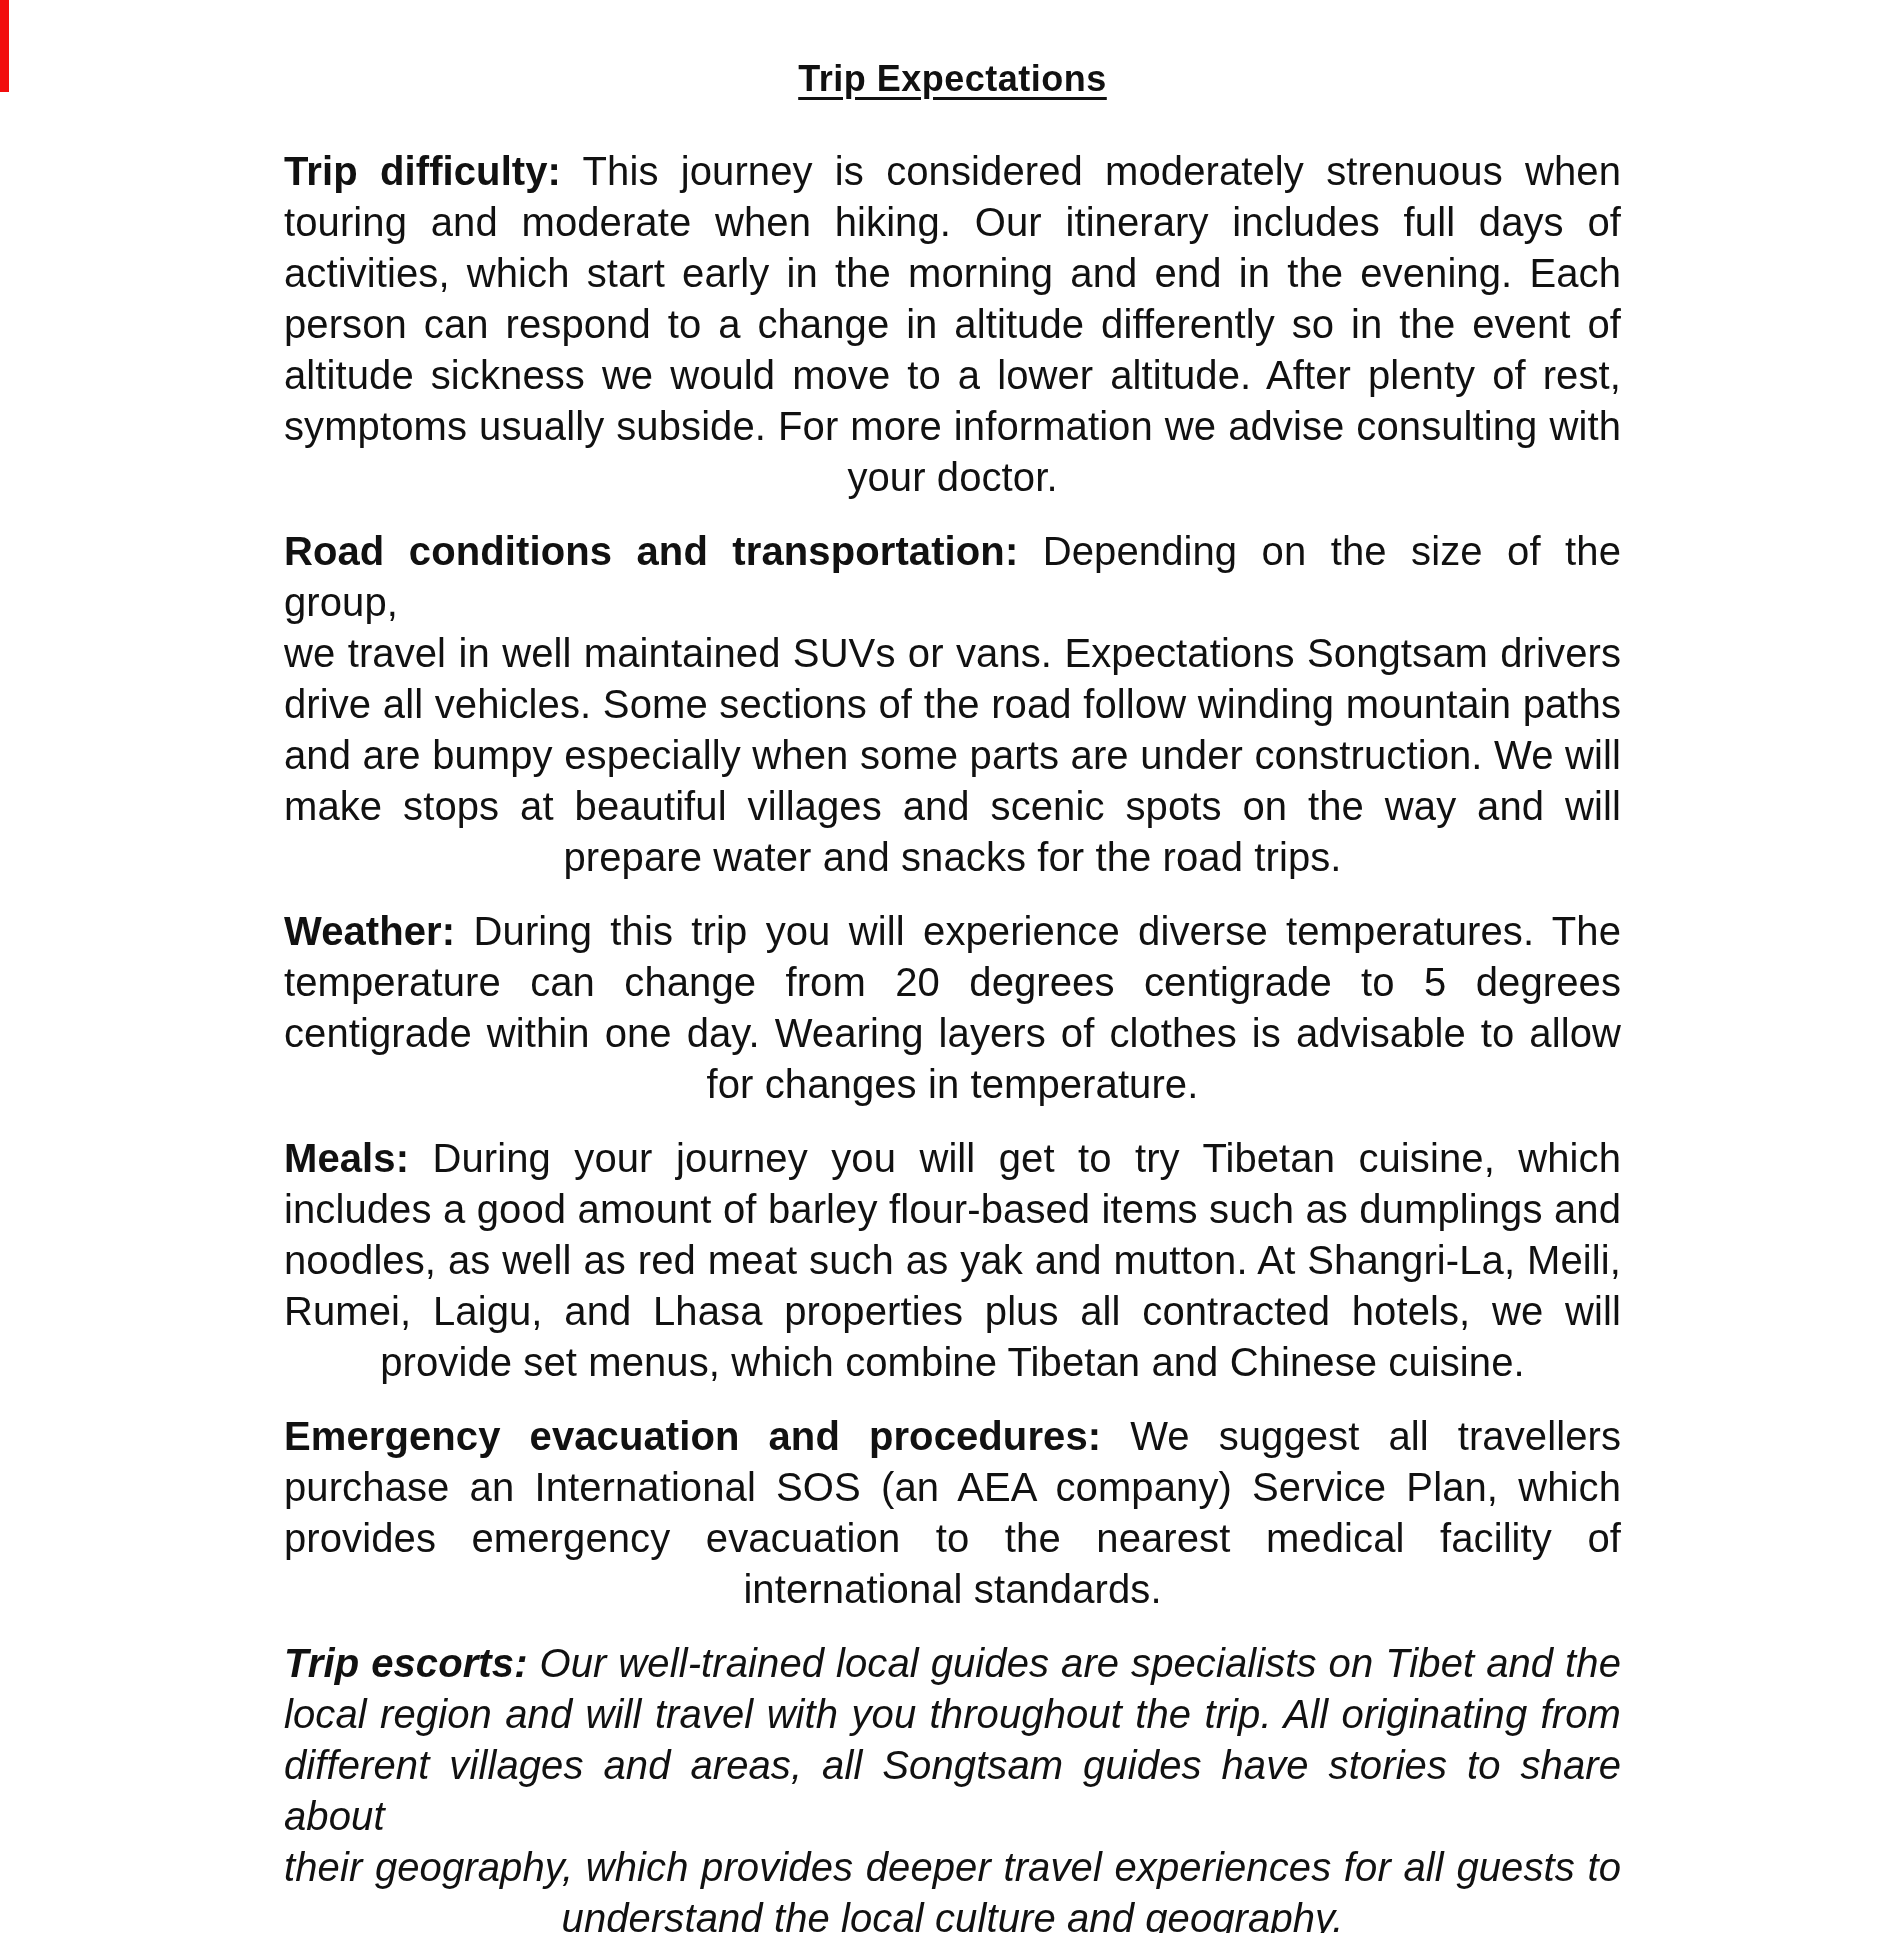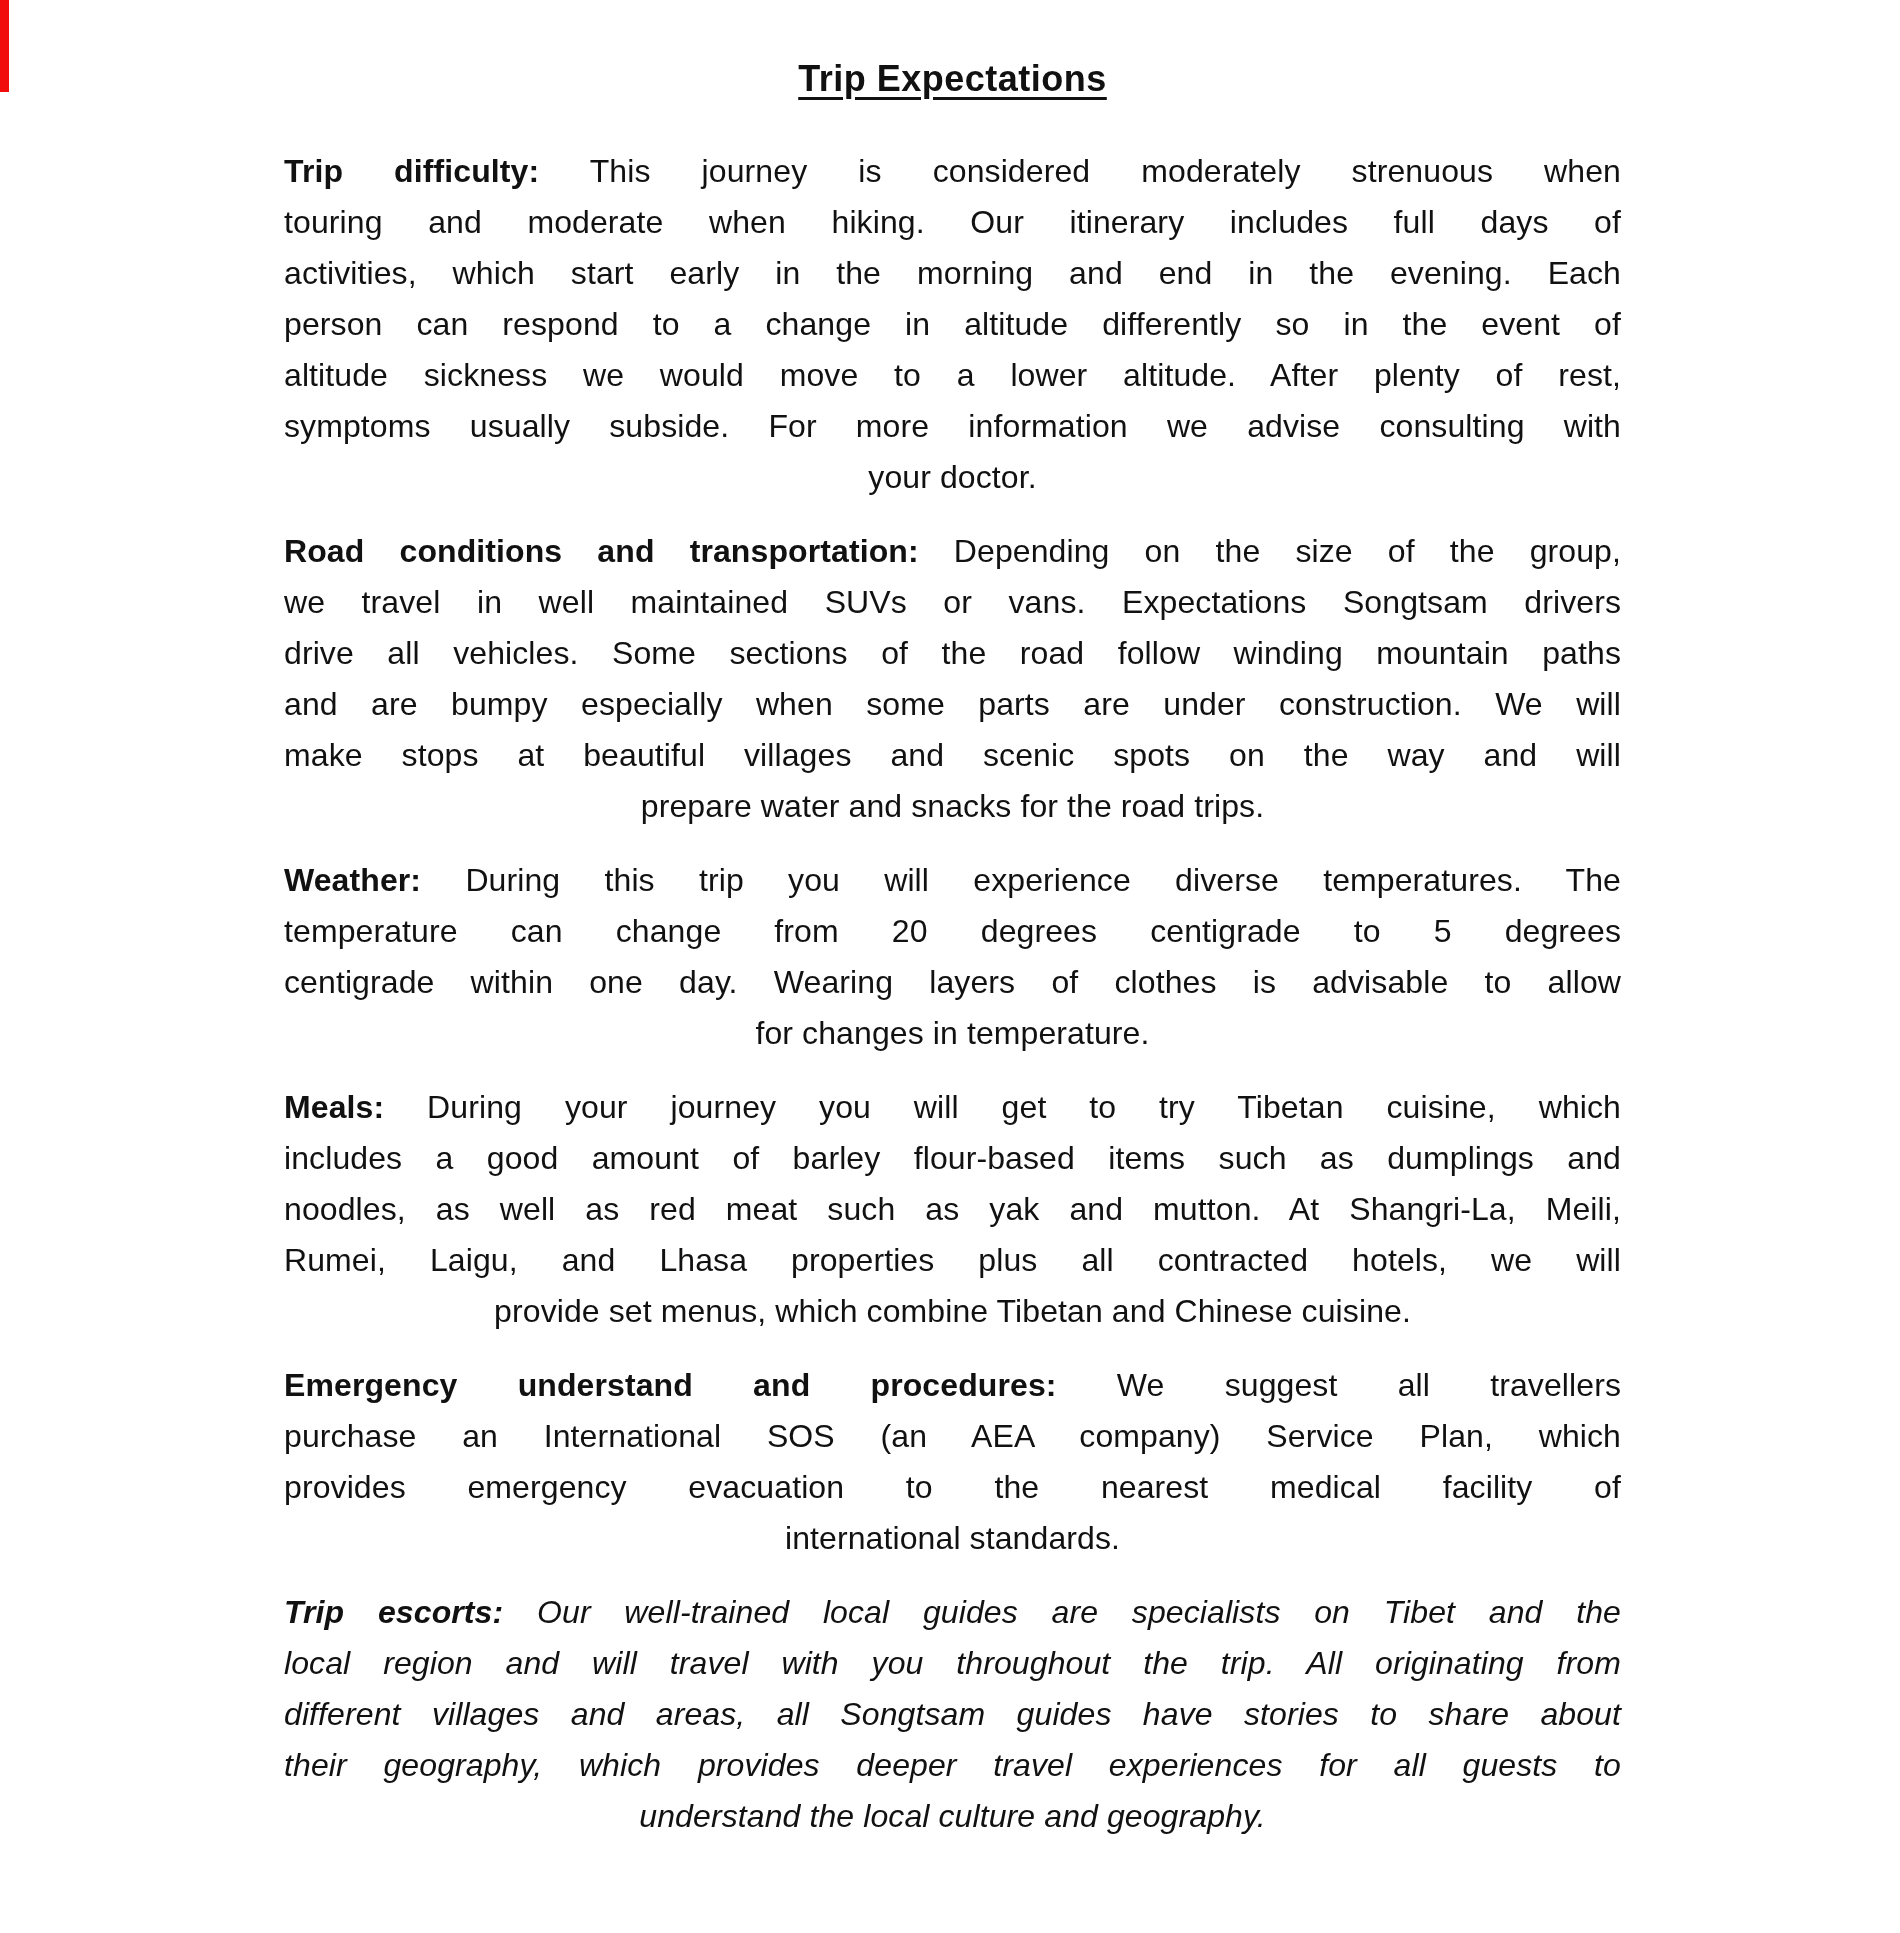--- a/index.html
+++ b/index.html
@@ -33,21 +33,21 @@
     font-size: 36px;
     line-height: 55px;
     font-weight: 700;
     text-align: center;
     text-decoration: underline;
     text-underline-offset: 6px;
     letter-spacing: 0.5px;
   }
   .para {
     margin: 0 0 23px 0;
-    font-size: 32px;
+    font-size: 40px;
     line-height: 51px;
     letter-spacing: 0.1px;
   }
   .para:last-child { margin-bottom: 0; font-style: italic; }
   .line {
     text-align: center;
   }
   .line.just {
     text-align: justify;
     text-align-last: justify;
@@ -88,21 +88,21 @@
         <div class="line">for changes in temperature.</div>
       </div>
       <div class="para">
         <div class="line just"><span class="lead">Meals:</span> During your journey you will get to try Tibetan cuisine, which</div>
         <div class="line just">includes a good amount of barley flour-based items such as dumplings and</div>
         <div class="line just">noodles, as well as red meat such as yak and mutton. At Shangri-La, Meili,</div>
         <div class="line just">Rumei, Laigu, and Lhasa properties plus all contracted hotels, we will</div>
         <div class="line">provide set menus, which combine Tibetan and Chinese cuisine.</div>
       </div>
       <div class="para">
-        <div class="line just"><span class="lead">Emergency understand and procedures:</span> We suggest all travellers</div>
+        <div class="line just"><span class="lead">Emergency evacuation and procedures:</span> We suggest all travellers</div>
         <div class="line just">purchase an International SOS (an AEA company) Service Plan, which</div>
         <div class="line just">provides emergency evacuation to the nearest medical facility of</div>
         <div class="line">international standards.</div>
       </div>
       <div class="para">
         <div class="line just"><span class="lead">Trip escorts:</span> Our well-trained local guides are specialists on Tibet and the</div>
         <div class="line just">local region and will travel with you throughout the trip. All originating from</div>
         <div class="line just">different villages and areas, all Songtsam guides have stories to share about</div>
         <div class="line just">their geography, which provides deeper travel experiences for all guests to</div>
         <div class="line">understand the local culture and geography.</div>

